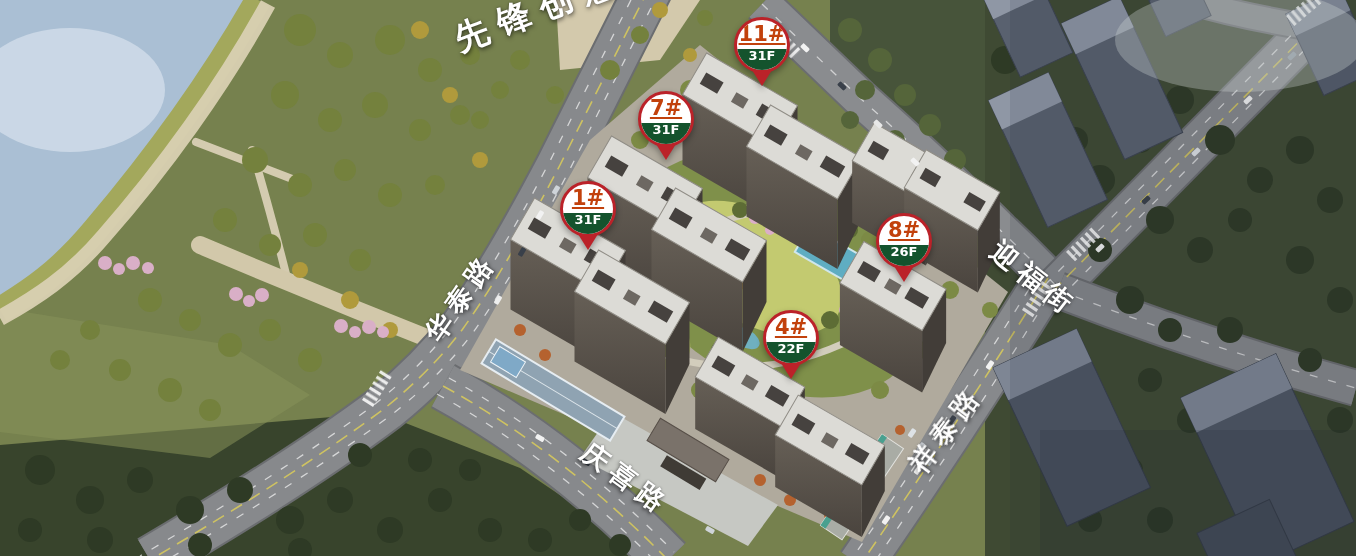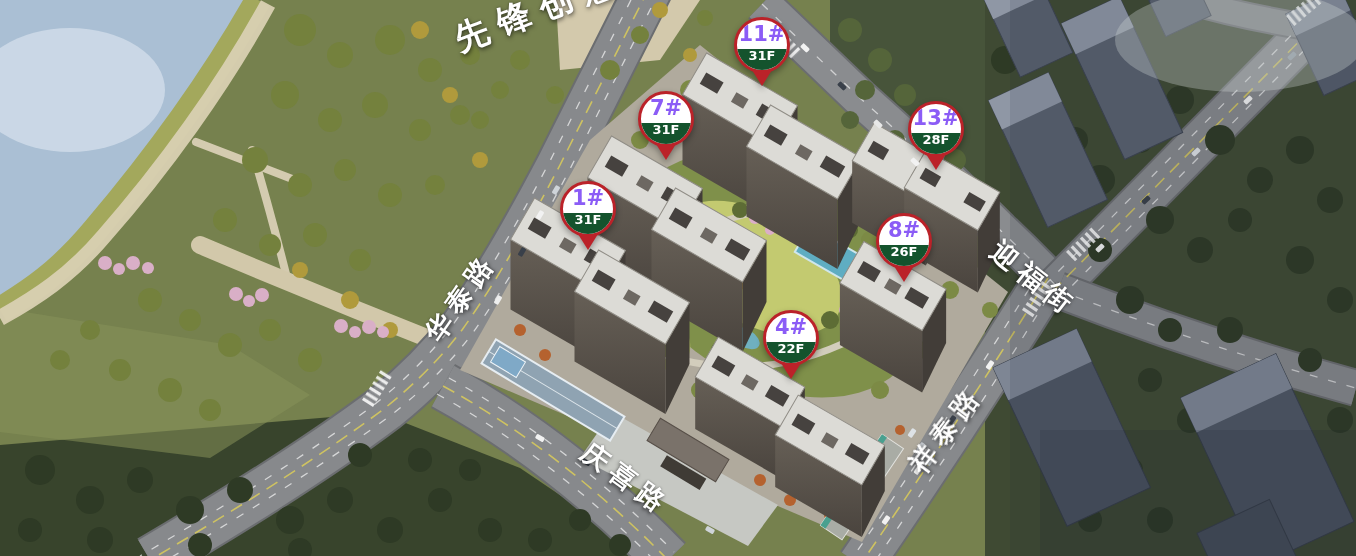--- a/index.html
+++ b/index.html
@@ -6,21 +6,21 @@
   .stage{position:relative;width:1356px;height:556px;overflow:hidden;
          font-family:"DejaVu Sans",sans-serif;background:#76814e;}
   .stage svg{position:absolute;left:0;top:0;}
   
   .pin{position:absolute;width:56px;transform:translateX(-50%);z-index:30;
        filter:drop-shadow(0 3px 3px rgba(0,0,0,.35));}
   .pin-head{width:56px;height:56px;border-radius:50%;background:#fff;
             border:3px solid #bb2229;box-sizing:border-box;overflow:hidden;
             display:flex;flex-direction:column;}
   .pin-num{flex:0 0 58%;display:flex;align-items:center;justify-content:center;
-           color:#8b5cf6;font-weight:bold;font-size:21px;letter-spacing:0px;line-height:1;}
+           color:#c2410c;font-weight:bold;font-size:21px;letter-spacing:0px;line-height:1;text-decoration:underline;}
   .pin-floor{flex:1;background:#14532d;color:#fff;font-weight:bold;font-size:13px;
              display:flex;align-items:flex-start;justify-content:center;line-height:1.15;}
   .pin-tail{width:0;height:0;margin:-3px auto 0;border-left:10px solid transparent;
             border-right:10px solid transparent;border-top:16px solid #bb2229;}
   
   .road-label{position:absolute;color:#fff;font-weight:bold;font-size:27px;
               letter-spacing:7px;white-space:nowrap;z-index:20;
               text-shadow:0 2px 4px rgba(0,0,0,.55),0 0 2px rgba(0,0,0,.35);}
   .park-label{font-size:34px;letter-spacing:11px;}
 </style>
@@ -534,21 +534,14 @@
   </div>
 
   <div class="pin" style="left:762px;top:17px;">
     <div class="pin-head">
       <div class="pin-num">11#</div>
       <div class="pin-floor">31F</div>
     </div>
     <div class="pin-tail"></div>
   </div>
 
-  <div class="pin" style="left:936px;top:101px;">
-    <div class="pin-head">
-      <div class="pin-num">13#</div>
-      <div class="pin-floor">28F</div>
-    </div>
-    <div class="pin-tail"></div>
-  </div>
 
 </div>
 
 </body></html>

